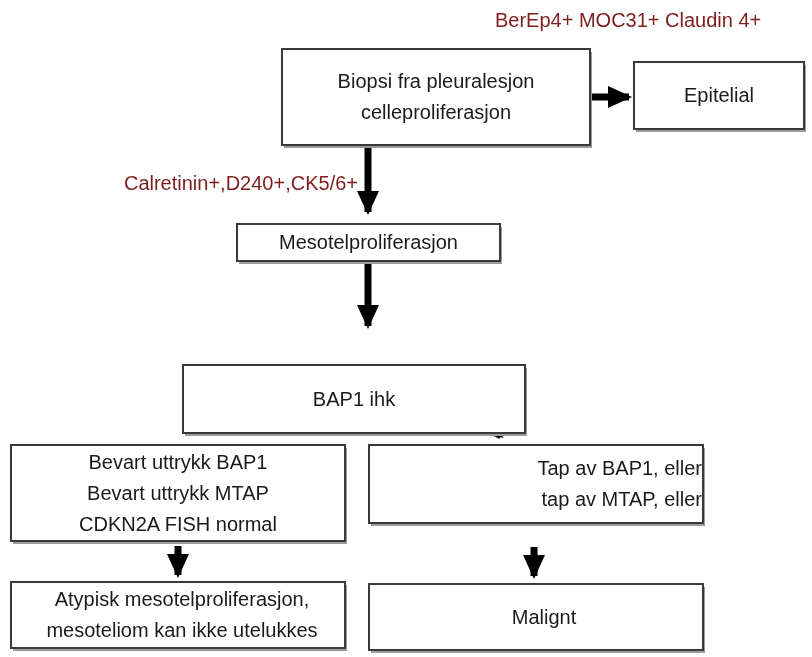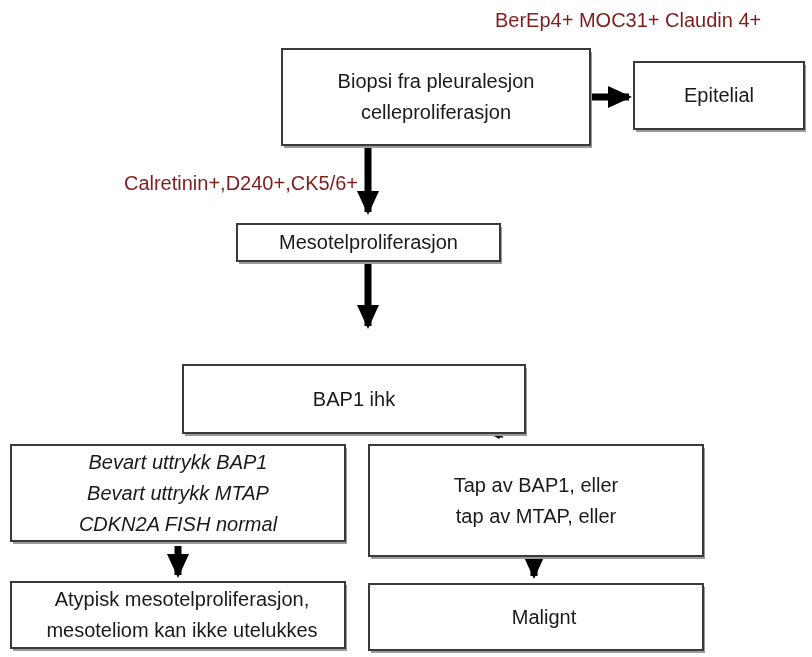--- a/index.html
+++ b/index.html
@@ -31,22 +31,22 @@
     line-height: 31px;
     white-space: nowrap;
   }
   .node span { display: block; }
 
   
   .n-biopsi    { left: 236px; top: 48px;  width: 310px; height: 98px; margin-left: 45px; }
   .n-epitelial { left: 633px; top: 61px;  width: 172px; height: 69px; }
   .n-mesotel   { left: 236px; top: 223px; width: 265px; height: 39px; }
   .n-bap1      { left: 182px; top: 333px; width: 344px; height: 70px; margin-top: 31px; }
-  .n-bevart    { left: 10px;  top: 444px; width: 336px; height: 98px; font-style: italic; }
-  .n-tap       { left: 368px; top: 444px; width: 336px; height: 113px; }
+  .n-bevart    { left: 10px;  top: 444px; width: 336px; height: 98px; }
+  .n-tap       { left: 368px; top: 444px; width: 336px; height: 80px; align-items: flex-end; }
   .n-atypisk   { left: 10px;  top: 581px; width: 336px; height: 68px; padding-left: 8px; }
   .n-malignt   { left: 368px; top: 583px; width: 336px; height: 68px; padding-left: 16px; }
 
   .edge-label {
     position: absolute;
     font-size: 20px;
     line-height: 28px;
     white-space: nowrap;
     color: #7f1d1d;
   }

